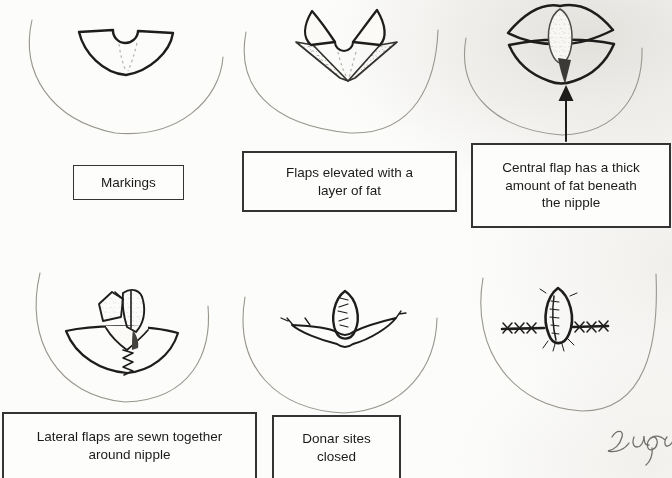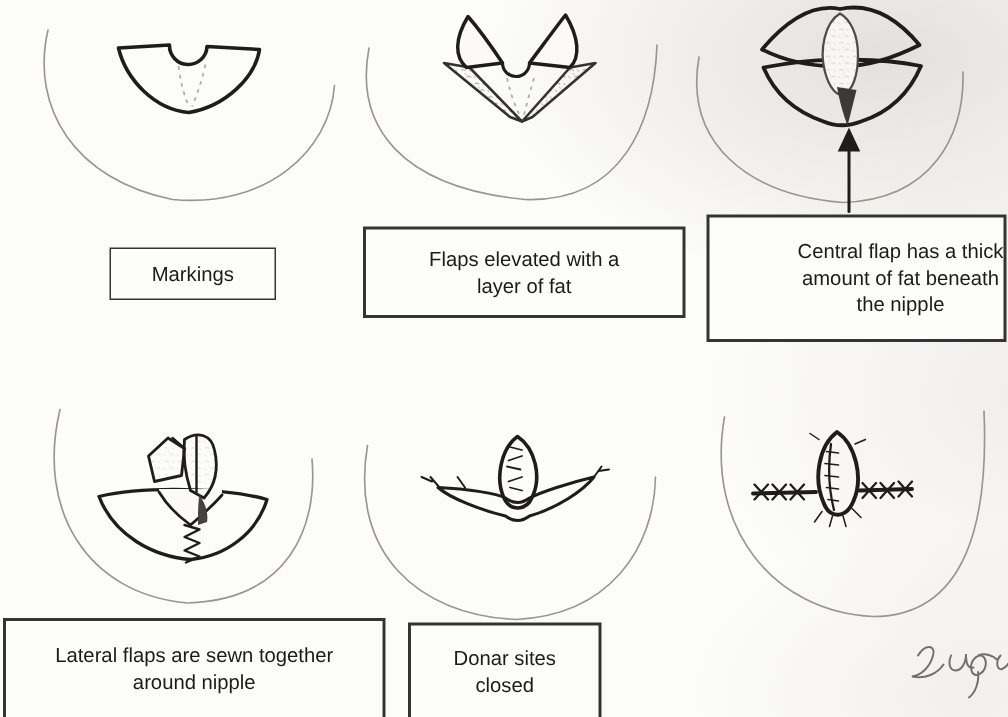--- a/index.html
+++ b/index.html
@@ -17,21 +17,21 @@
   .sk{stroke:#9a968e;stroke-width:1.1;fill:none;stroke-linecap:round;}
   .dot{stroke:#b3b0a8;stroke-width:1.2;fill:none;stroke-dasharray:2.5 3.2;}
   .paperfill{fill:#fbfaf7;}
   .cap{
     position:absolute;display:flex;align-items:center;justify-content:center;
     text-align:center;background:#fdfdfc;border:2px solid #343434;color:#1b1b1b;
     font-size:13.5px;line-height:1.32;white-space:pre-line;
   }
   #cap-markings{left:73px;top:165px;width:109px;height:33px;border-width:1.5px;}
   #cap-flaps{left:242px;top:151px;width:211px;height:57px;}
-  #cap-central{left:471px;top:143px;width:196px;height:81px;justify-content:flex-end;}
+  #cap-central{left:471px;top:143px;width:196px;height:81px;}
   #cap-lateral{left:2px;top:412px;width:251px;height:64px;}
   #cap-donor{left:272px;top:415px;width:125px;height:61px;}
 </style>
 </head>
 <body>
 
 <div class="stage">
 
   <svg class="art" width="672" height="478" viewBox="0 0 672 478">
     <defs>

